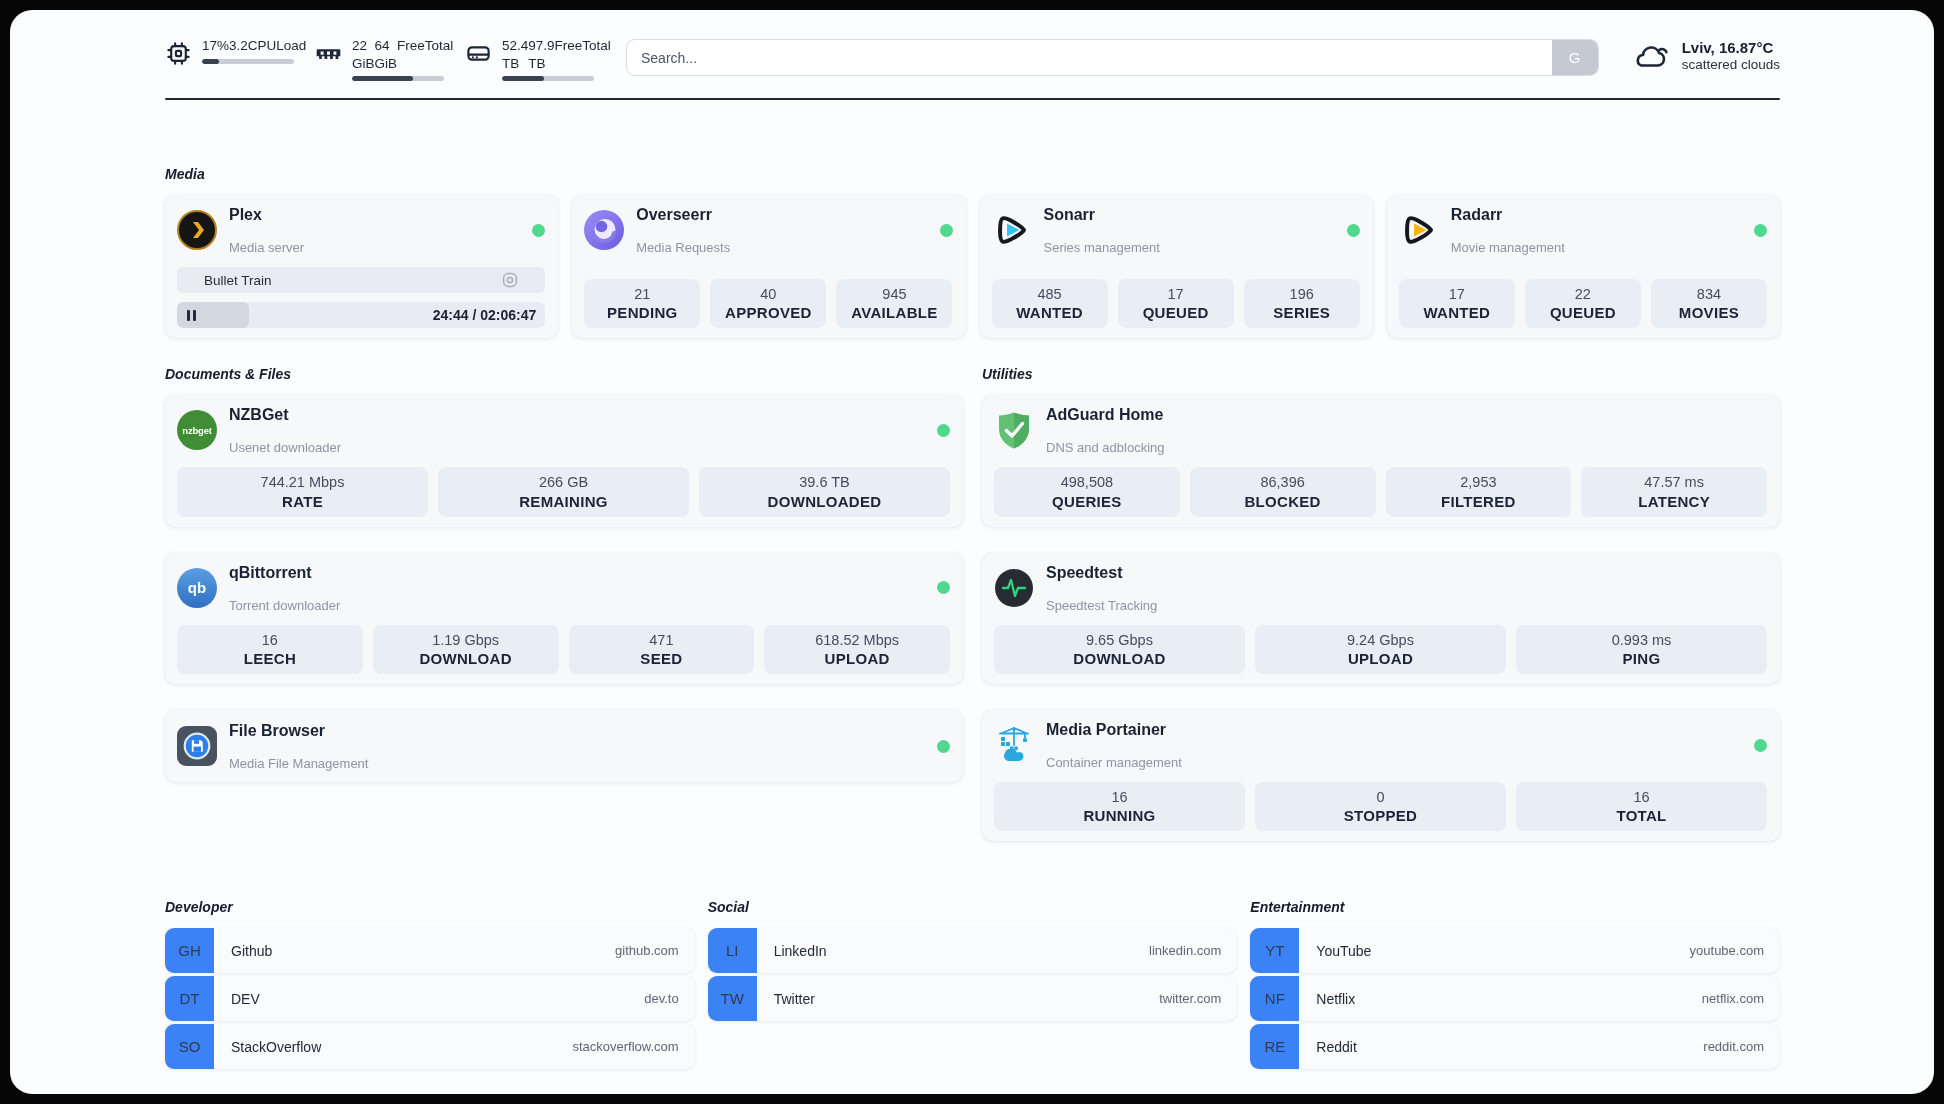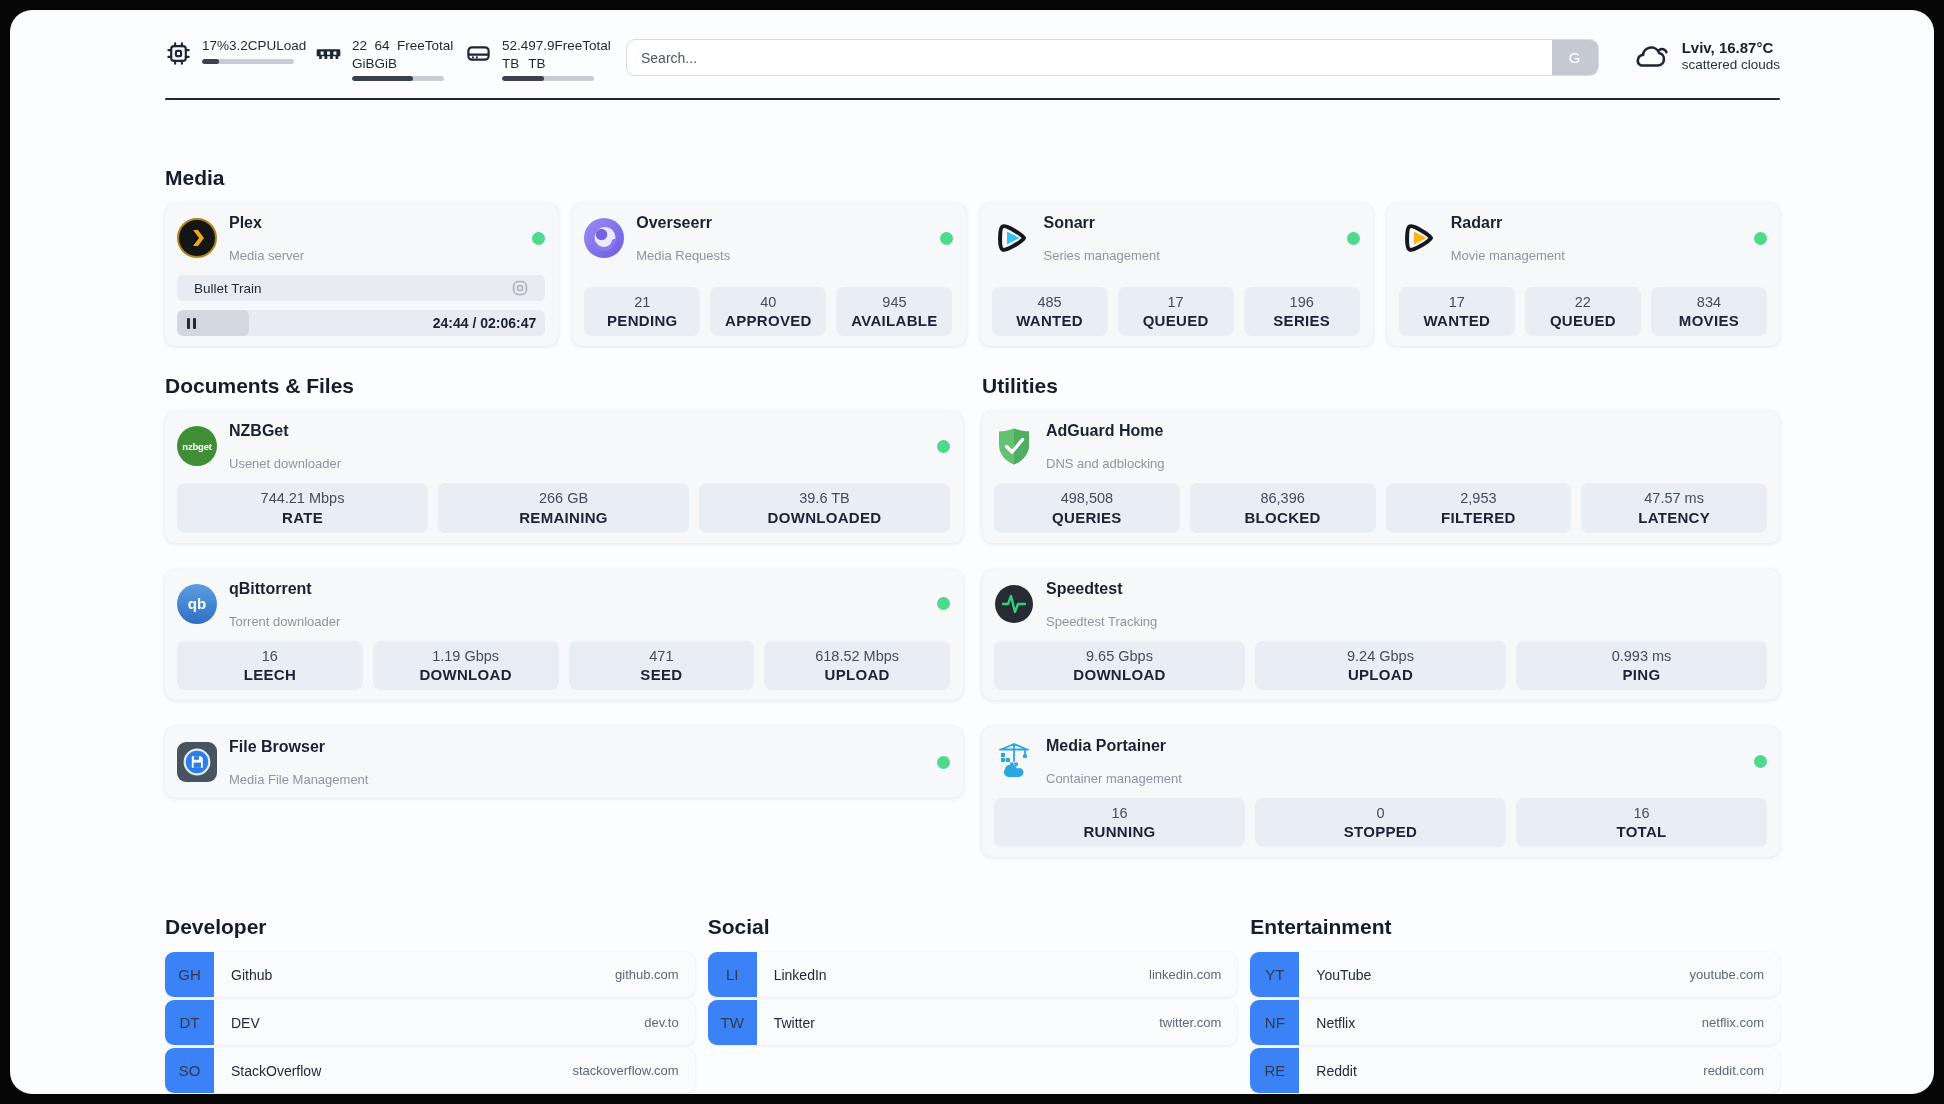--- a/index.html
+++ b/index.html
@@ -24,21 +24,21 @@
   .searchwrap input::placeholder{color:#4d5464;}
   .g-btn{position:absolute;right:1px;top:1px;bottom:1px;width:46px;background:#c5c9d1;border-radius:0 8px 8px 0;
       display:flex;align-items:center;justify-content:center;color:#fff;font-size:15px;font-weight:500;cursor:pointer;}
   .weather{display:flex;gap:11px;align-items:center;margin-top:1px;}
   .weather-icon{width:40px;height:34px;color:#1d2636;}
   .weather-line1{font-size:15px;font-weight:600;color:#161e2f;}
   .weather-line2{font-size:13.5px;color:#28303f;margin-top:1px;}
   .divider{margin-top:17px;height:2px;background:#1e2637;border-radius:1px;}
 
   
-  .sec-title{font-size:21px;font-weight:600;color:#141c2e;}
+  .sec-title{font-size:14px;font-weight:600;color:#141c2e;font-style:italic;}
   .media-title{margin-top:66px;}
   .cards-4{display:grid;grid-template-columns:repeat(4,1fr);gap:14px;margin-top:13px;}
   .two-col{display:grid;grid-template-columns:1fr 1fr;gap:19px;margin-top:28px;}
   .col-cards{display:flex;flex-direction:column;gap:26px;margin-top:13px;}
 
   .card{background:#f6f8fa;border-radius:10px;padding:10px 13px 10px 12px;
         box-shadow:0 1px 4px rgba(25,39,68,.10),0 0 1px rgba(25,39,68,.08);
         display:flex;flex-direction:column;cursor:pointer;}
   .card-head{display:flex;align-items:center;gap:12px;}
   .svc-icon{width:40px;height:40px;flex:none;}
@@ -46,21 +46,21 @@
   .card-title{font-size:16px;font-weight:600;color:#1a2232;line-height:1.2;}
   .card-sub{font-size:13px;color:#8d95a5;margin-top:16px;}
   .status-dot{width:13px;height:13px;border-radius:50%;background:#4ed98e;flex:none;}
   .stats{display:flex;gap:10px;margin-top:auto;padding-top:12px;}
   .stat{flex:1;background:#e9edf4;border-radius:8px;text-align:center;padding:6px 2px 7px;}
   .stat-value{font-size:14.5px;color:#444d5e;line-height:1.25;}
   .stat-label{font-size:15px;font-weight:700;color:#1b2336;margin-top:1px;letter-spacing:.02em;}
 
   
   .media-row{margin-top:12px;height:26px;background:#e8ecf2;border-radius:6px;display:flex;align-items:center;
-             padding:0 17px;font-size:13.5px;font-weight:500;color:#242c3c;}
+             padding:0 27px;font-size:13.5px;font-weight:500;color:#242c3c;}
   .target-icon{margin-left:auto;width:16px;height:16px;color:#a7aebc;}
   .player-row{position:relative;margin-top:9px;height:26px;background:#e8ecf2;border-radius:6px;
               display:flex;align-items:center;overflow:hidden;}
   .player-progress{position:absolute;left:0;top:0;bottom:0;background:#d2d7e0;border-radius:6px;}
   .pause-icon{position:relative;display:flex;gap:3px;margin-left:10px;}
   .pause-icon span{width:3px;height:11px;background:#222a3b;border-radius:1px;}
   .player-time{position:relative;margin-left:auto;margin-right:9px;font-size:14px;font-weight:600;color:#1a2232;}
 
   
   .circle-ic{width:40px;height:40px;border-radius:50%;display:flex;align-items:center;justify-content:center;

